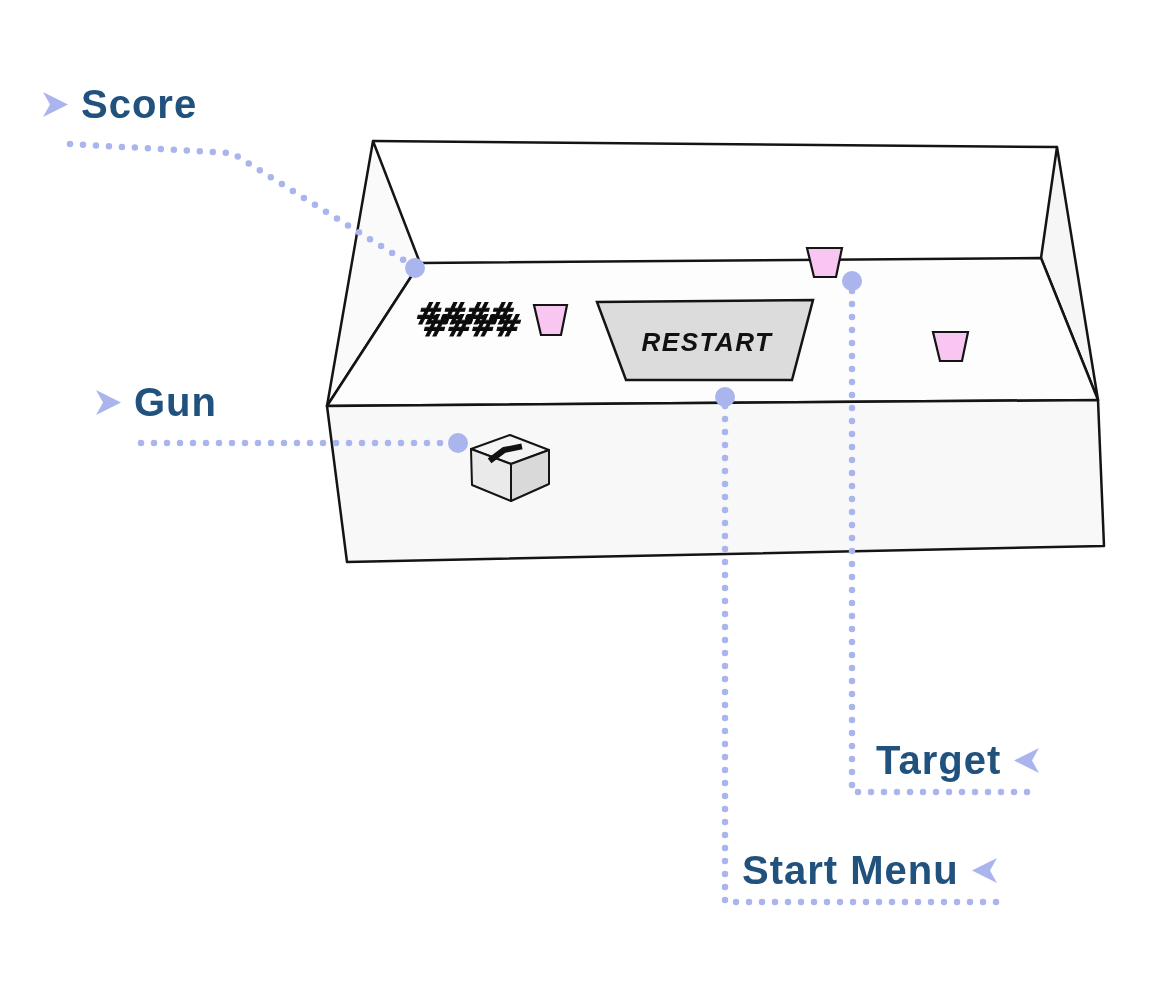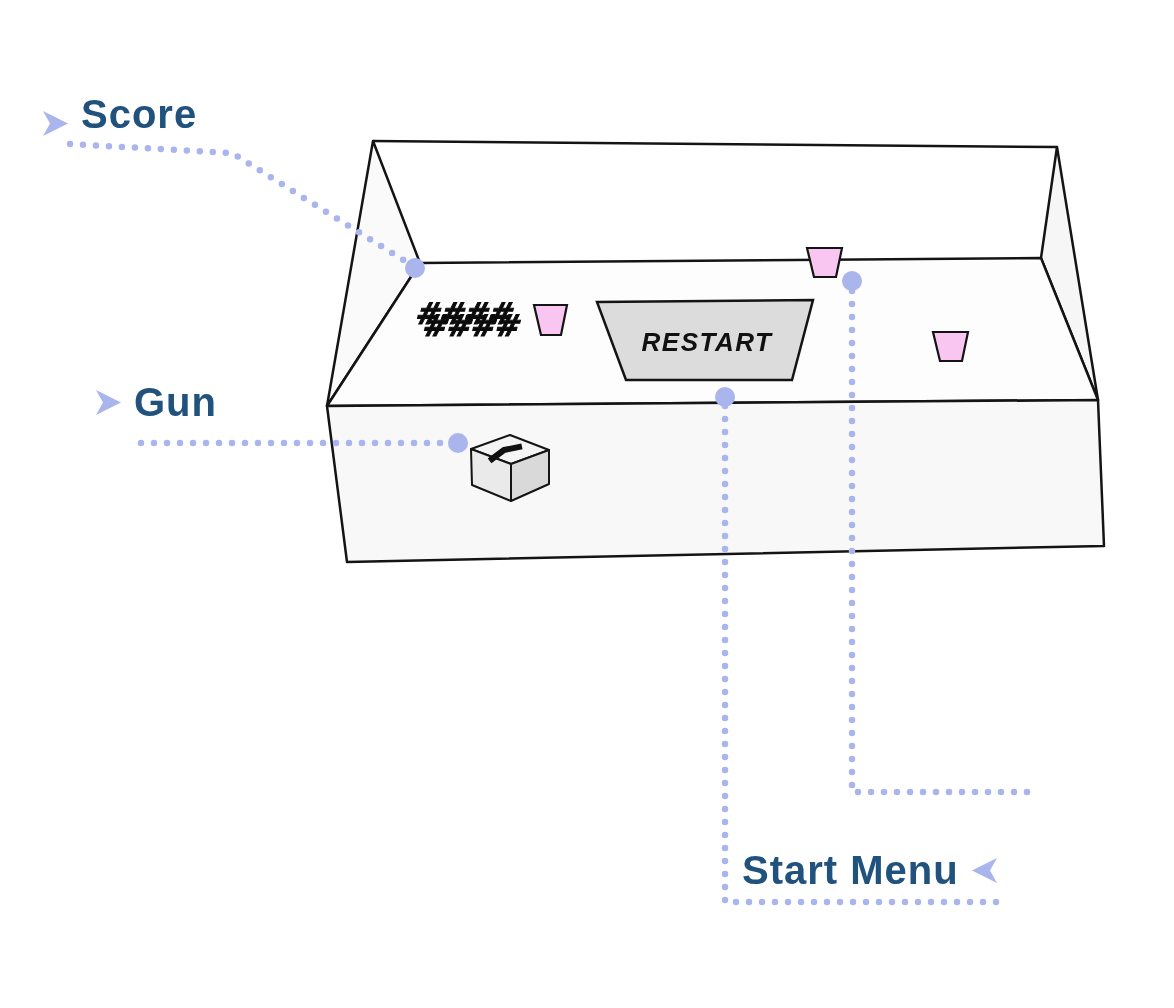--- a/index.html
+++ b/index.html
@@ -90,34 +90,40 @@
     </g>
 
     <g fill="#a9b5ec">
       <circle cx="415" cy="268" r="10"></circle>
       <circle cx="458" cy="443" r="10"></circle>
       <circle cx="725" cy="397" r="10"></circle>
       <circle cx="852" cy="281" r="10"></circle>
     </g>
   </svg>
 
-  <div class="callout" style="left:42px; top:92px;align-items:flex-end;">
+  <div class="callout" style="left:42px; top:82px;">
     <svg class="arrow" width="27" height="27" viewBox="0 0 27 27">
       <polygon points="1,1 26,13.5 1,26 8,13.5" fill="#a9b5ec"></polygon>
     </svg>
     <span>Score</span>
   </div>
 
   <div class="callout" style="left:95px; top:380px;">
     <svg class="arrow" width="27" height="27" viewBox="0 0 27 27">
       <polygon points="1,1 26,13.5 1,26 8,13.5" fill="#a9b5ec"></polygon>
     </svg>
     <span>Gun</span>
   </div>
 
+  <div class="callout" style="left:876px; top:738px;">
+    <span>Target</span>
+    <svg class="arrow" width="27" height="27" viewBox="0 0 27 27">
+      <polygon points="26,1 1,13.5 26,26 19,13.5" fill="#a9b5ec"></polygon>
+    </svg>
+  </div>
 
   <div class="callout" style="left:742px; top:848px;">
     <span>Start Menu</span>
     <svg class="arrow" width="27" height="27" viewBox="0 0 27 27">
       <polygon points="26,1 1,13.5 26,26 19,13.5" fill="#a9b5ec"></polygon>
     </svg>
   </div>
 
 </div>
 

